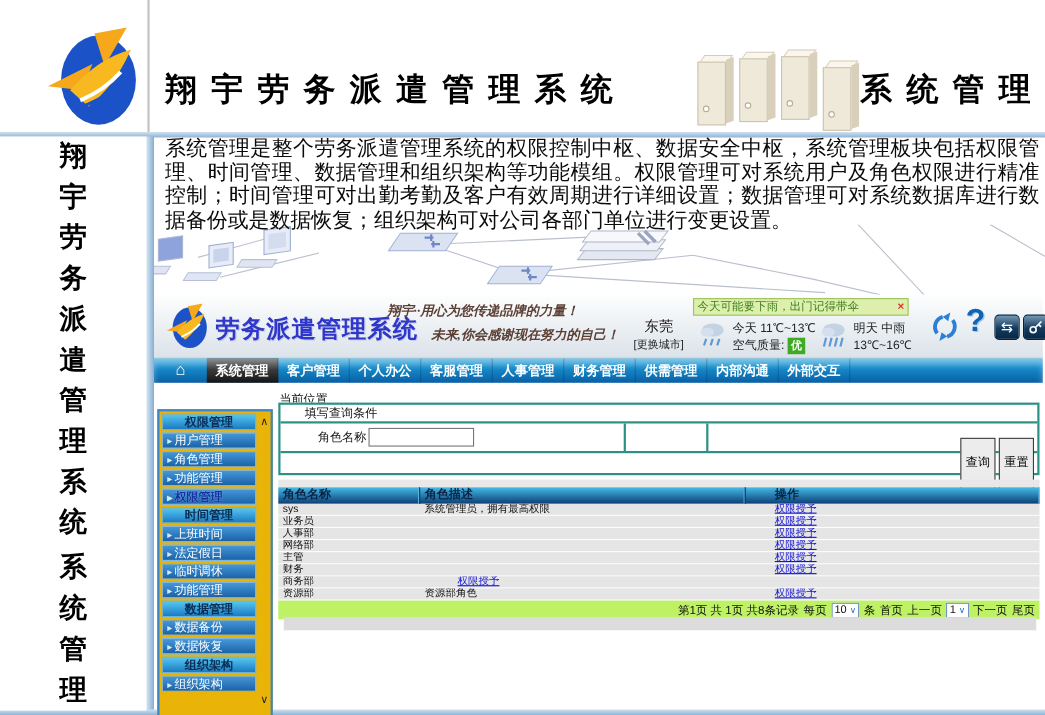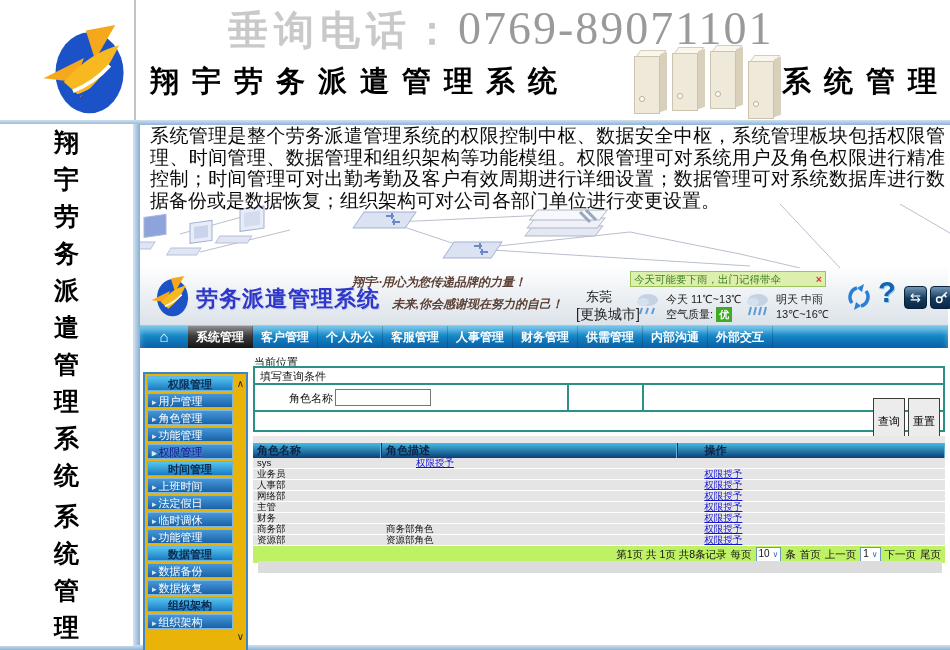--- a/index.html
+++ b/index.html
@@ -35,21 +35,21 @@
   .netzone { left:140px; top:204px; width:810px; height:64px; z-index:0; }
   .sidepc { z-index:1; opacity:.85; }
 
   
   .app-header { left:140px; top:268px; width:808px; height:58px; background:linear-gradient(#fdfefe,#dbe2e9); border-bottom:1px solid #b6c1cc; z-index:2; }
   .app-logo { position:absolute; left:8px; top:8px; }
   .app-title { position:absolute; left:56px; top:16px; font-size:22px; font-weight:bold; color:#2f36c8; letter-spacing:1px; text-shadow:1px 1px 0 #c3cdf0; }
   .slogan1 { position:absolute; left:212px; top:6px; font-size:12px; font-style:italic; font-weight:bold; color:#5c4036; font-family:"Liberation Serif",serif; }
   .slogan2 { position:absolute; left:252px; top:28px; font-size:12px; font-style:italic; font-weight:bold; color:#5c4036; font-family:"Liberation Serif",serif; }
   .city { position:absolute; left:446px; top:20px; font-size:13px; font-weight:normal; color:#111; }
-  .change-city { position:absolute; left:436px; top:38px; font-size:14px; color:#222; cursor:pointer; }
+  .change-city { position:absolute; left:436px; top:38px; font-size:10px; color:#222; cursor:pointer; }
   .tooltip { position:absolute; left:490px; top:3px; width:196px; height:16px; background:#ddefad; border:1px solid #9cc35a; font-size:10.5px; color:#3f7d1e; line-height:14px; padding:0 3px; white-space:nowrap; }
   .tooltip .tclose { float:right; color:#e03030; font-weight:bold; cursor:pointer; }
   .wx-icon { position:absolute; top:24px; }
   .wx-col { position:absolute; top:24px; font-size:11px; color:#222; line-height:15px; white-space:nowrap; }
   .air-badge { display:inline-block; background:#3faa23; color:#fff; font-size:10px; padding:0 3px; font-weight:bold; }
   .hdr-refresh { position:absolute; left:704px; top:14px; cursor:pointer; }
   .hdr-q { position:absolute; left:738px; top:8px; font-size:29px; font-weight:bold; color:#1064b4; text-shadow:1px 1px 0 #9cc4e8; cursor:pointer; }
   .hdr-btn { position:absolute; top:18px; width:23px; height:23px; border-radius:4px; background:linear-gradient(#7396b4,#123a5e 55%,#0a2845); border:1px solid #07213a; color:#fff; text-align:center; line-height:21px; font-size:13px; cursor:pointer; }
 
   .app-nav { left:140px; top:326px; width:808px; height:22px; background:linear-gradient(#38aade,#1486c6 45%,#0a5fa5); box-shadow:inset 0 5px 6px rgba(255,255,255,.35); display:flex; z-index:2; }
@@ -65,21 +65,21 @@
   .mitem { background:linear-gradient(#4597d8,#1a62a8); color:#fff; border:1px solid #7db7e4; padding-left:4px; }
   .mitem .bullet { font-size:9px; margin-right:2px; color:#d6eaf8; }
   .mitem.active { color:#14309f; font-weight:bold; text-shadow:0 0 1px #9fd0f5; }
   .scroll-arrow { position:absolute; right:2px; font-size:10px; color:#222; cursor:pointer; line-height:10px; }
   .hscroll { position:absolute; left:6px; bottom:5px; width:90px; height:13px; display:flex; align-items:center; font-size:11px; color:#333; }
   .hthumb { width:48px; height:9px; background:#c9c9c9; border:1px solid #aaa; margin:0 5px; }
 
   
   .breadcrumb { left:254px; top:355px; font-size:11px; color:#111; z-index:2; }
   .qform { left:253px; top:366px; width:692px; border:2px solid #2a9184; background:#fff; z-index:2; }
-  .qf-title { height:17px; font-size:11px; line-height:17px; padding-left:5px; color:#111; border-bottom:2px solid #2a9184; }
+  .qf-title { height:17px; font-size:11px; line-height:17px; padding-left:22px; color:#111; border-bottom:2px solid #2a9184; }
   .qf-row { height:27px; display:flex; border-bottom:2px solid #2a9184; }
   .qf-label { width:80px; text-align:right; font-size:11px; line-height:27px; color:#111; padding-right:2px; }
   .qf-cell-input { width:232px; display:flex; align-items:center; }
   .qf-input { width:96px; height:17px; border:1px solid #767676; background:#fff; font-size:11px; padding:0 2px; }
   .qf-cell3 { width:75px; border-left:2px solid #2a9184; }
   .qf-cell4 { flex:1; border-left:2px solid #2a9184; }
   .qf-btnrow { height:18px; display:flex; justify-content:flex-end; align-items:center; padding-right:3px; gap:3px; }
   .btn { font-size:11px; line-height:13px; padding:16px 4px; background:#ececec; border:1px solid #3c3c3c; color:#000; cursor:pointer; }
   .gapstrip { left:253px; top:436px; width:692px; height:7px; background:#e8e8e8; z-index:2; }
 
@@ -104,23 +104,20 @@
   <div class="abs banner">
     <svg class="abs" style="left:38px;top:24px" width="92" height="94" viewBox="0 0 100 100">
       <ellipse cx="56" cy="52" rx="37" ry="44" fill="#1c52c8"></ellipse>
       <path d="M6 58 L50 36 L40 62 Z" fill="#f5a81c"></path>
       <path d="M52 6 L84 0 L62 38 Z" fill="#f5a81c"></path>
       <path d="M28 62 Q56 30 88 22 Q72 58 46 78 Z" fill="#f8b820"></path>
       <path d="M38 72 Q62 62 78 44" stroke="#fff" stroke-width="4" fill="none"></path>
       <path d="M34 80 Q60 72 74 58" stroke="#1c52c8" stroke-width="3" fill="none"></path>
     </svg>
     <div class="abs banner-divider"></div>
-    <div class="abs phone-row">
-      <span class="phone-label">垂询电话：</span><span class="phone-number">0769-89071101</span>
-    </div>
 
     <div class="abs server" style="left:634px;top:50px;width:36px;height:68px">
         <div class="top"></div>
         <div class="front"></div>
         <div class="side"></div>
         <div class="dot"></div>
       </div>
     <div class="abs server" style="left:672px;top:47px;width:36px;height:68px">
         <div class="top"></div>
         <div class="front"></div>
@@ -333,20 +330,21 @@
   <div class="abs gapstrip"></div>
 
   <div class="abs dtable">
     <div class="thead">
       <div class="th c1">角色名称</div>
       <div class="th c2">角色描述</div>
       <div class="th c3" style="border-right:none">操作</div>
     </div>
     <div class="trow">
         <div class="td c1">sys</div>
+        <div class="td c2">系统管理员，拥有最高权限</div>
         <div class="td c3"><span class="tlink">权限授予</span></div>
       </div>
     <div class="trow">
         <div class="td c1">业务员</div>
         <div class="td c2"></div>
         <div class="td c3"><span class="tlink">权限授予</span></div>
       </div>
     <div class="trow">
         <div class="td c1">人事部</div>
         <div class="td c2"></div>
@@ -362,21 +360,20 @@
         <div class="td c2"></div>
         <div class="td c3"><span class="tlink">权限授予</span></div>
       </div>
     <div class="trow">
         <div class="td c1">财务</div>
         <div class="td c2"></div>
         <div class="td c3"><span class="tlink">权限授予</span></div>
       </div>
     <div class="trow">
         <div class="td c1">商务部</div>
-        <div class="td c2">商务部角色</div>
         <div class="td c3"><span class="tlink">权限授予</span></div>
       </div>
     <div class="trow">
         <div class="td c1">资源部</div>
         <div class="td c2">资源部角色</div>
         <div class="td c3"><span class="tlink">权限授予</span></div>
       </div>
     <div class="pagbar">
       <span>第1页 共 1页 共8条记录</span>
       <span>每页</span>

